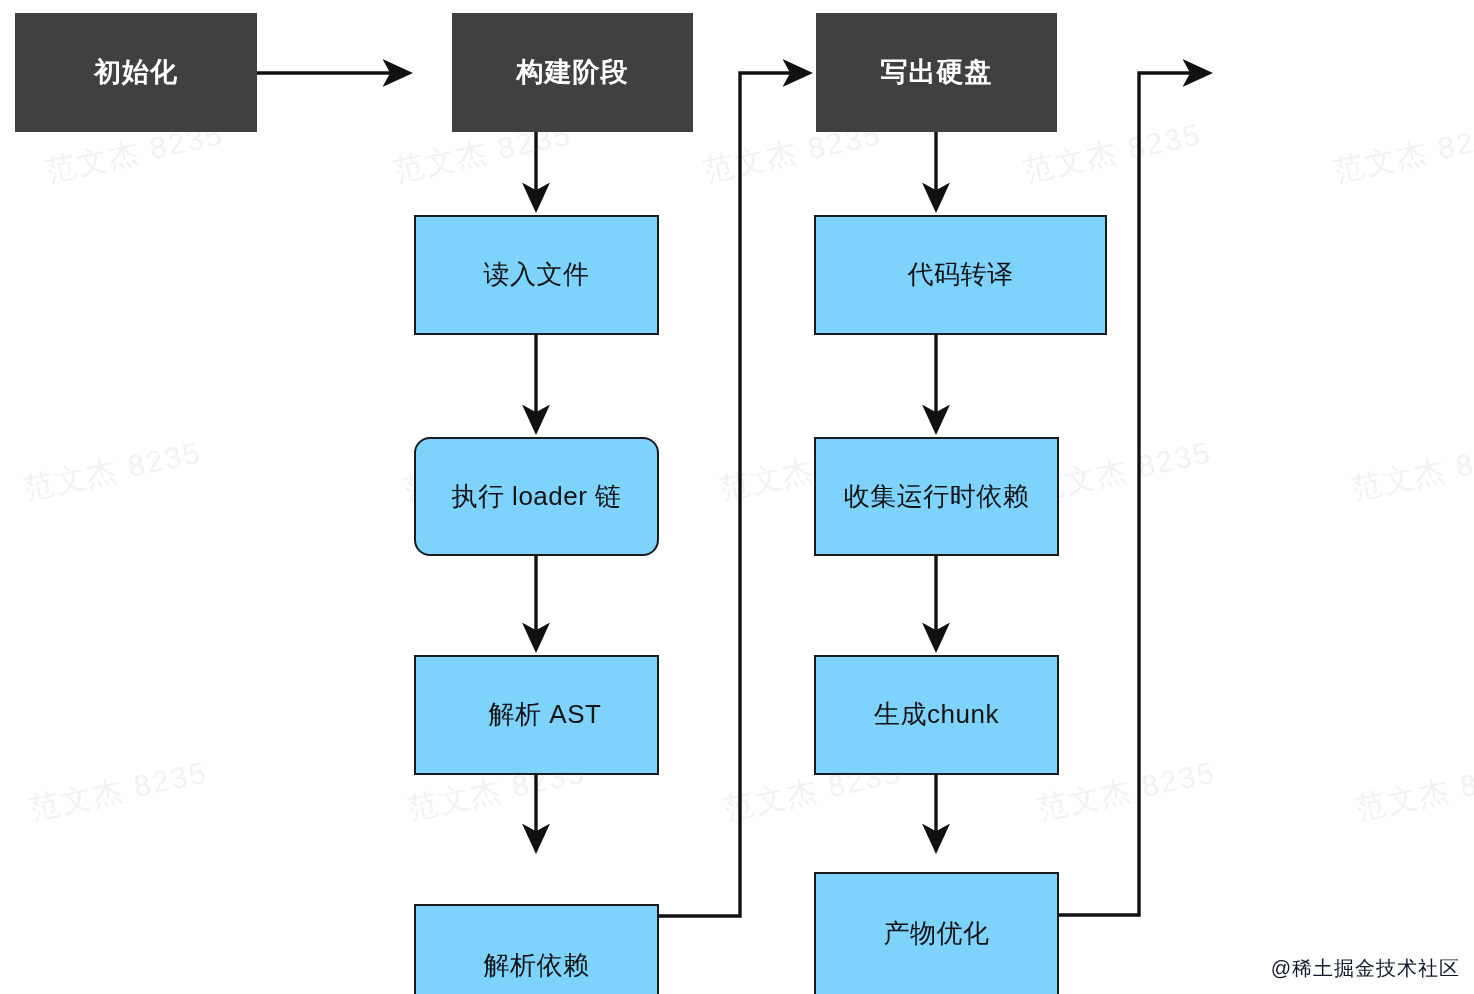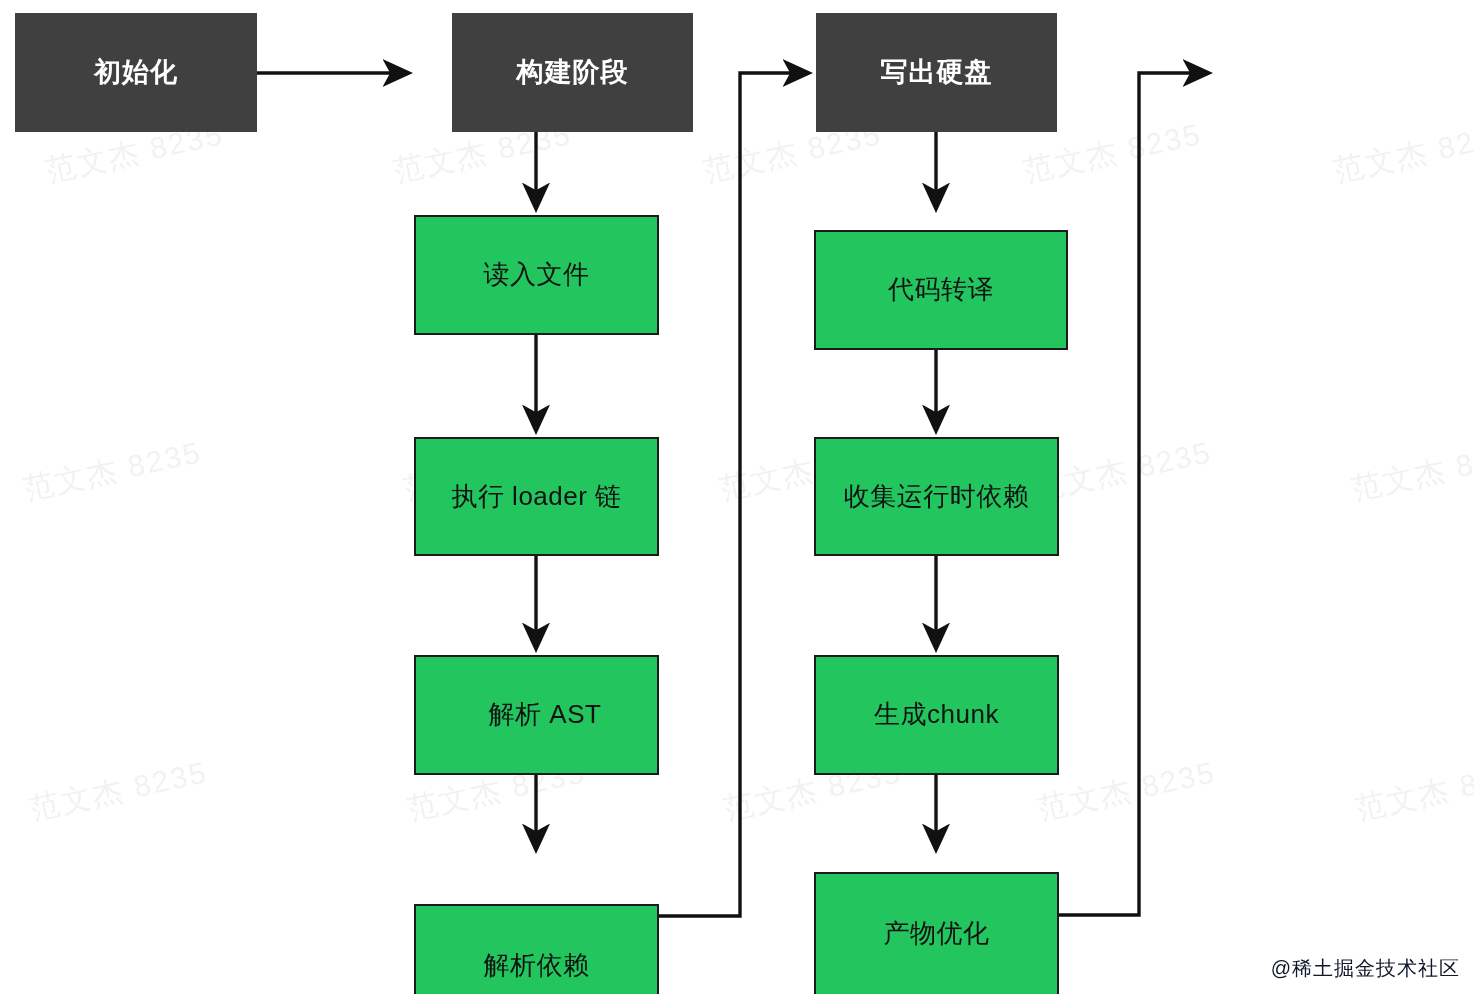--- a/index.html
+++ b/index.html
@@ -26,21 +26,21 @@
 
   
   .node{position:absolute;box-sizing:border-box;
         display:flex;align-items:center;justify-content:center;
         text-align:center;z-index:3;}
   .node .lbl{display:block;line-height:1.2;}
 
   .node.phase{background:#404040;border:none;}
   .node.phase .lbl{color:#ffffff;font-size:27px;font-weight:700;letter-spacing:1px;}
 
-  .node.step{background:#22c55e;border:2.5px solid #1b1b1b;}
+  .node.step{background:#7dd3fc;border:2.5px solid #1b1b1b;}
   .node.step .lbl{color:#121212;font-size:26px;font-weight:400;letter-spacing:0.5px;}
 </style>
 </head>
 <body>
 
 <div id="stage">
 
   <div class="wm-layer">
     <div class="wm" style="left:42px;top:152px;">范文杰 8235</div>
     <div class="wm" style="left:390px;top:152px;">范文杰 8235</div>
@@ -99,31 +99,31 @@
   <div class="node phase" style="left:416px;top:13px;width:241px;height:119px;margin-left:36px;">
     <span class="lbl">构建阶段</span>
   </div>
   <div class="node phase" style="left:816px;top:13px;width:241px;height:119px;">
     <span class="lbl">写出硬盘</span>
   </div>
 
   <div class="node step" style="left:414px;top:215px;width:245px;height:120px;">
     <span class="lbl">读入文件</span>
   </div>
-  <div class="node step" style="left:414px;top:437px;width:245px;height:119px;">
+  <div class="node step" style="left:414px;top:437px;width:245px;height:119px;border-radius:16px;">
     <span class="lbl">执行 loader 链</span>
   </div>
   <div class="node step" style="left:414px;top:655px;width:245px;height:120px;padding-left:17px;">
     <span class="lbl">解析 AST</span>
   </div>
   <div class="node step" style="left:414px;top:856px;width:245px;height:124px;margin-top:48px;">
     <span class="lbl">解析依赖</span>
   </div>
 
-  <div class="node step" style="left:814px;top:230px;width:254px;height:120px;">
+  <div class="node step" style="left:814px;top:215px;width:293px;height:120px;">
     <span class="lbl">代码转译</span>
   </div>
   <div class="node step" style="left:814px;top:437px;width:245px;height:119px;">
     <span class="lbl">收集运行时依赖</span>
   </div>
   <div class="node step" style="left:814px;top:655px;width:245px;height:120px;">
     <span class="lbl">生成chunk</span>
   </div>
   <div class="node step" style="left:814px;top:856px;width:245px;height:124px;margin-top:16px;">
     <span class="lbl">产物优化</span>

